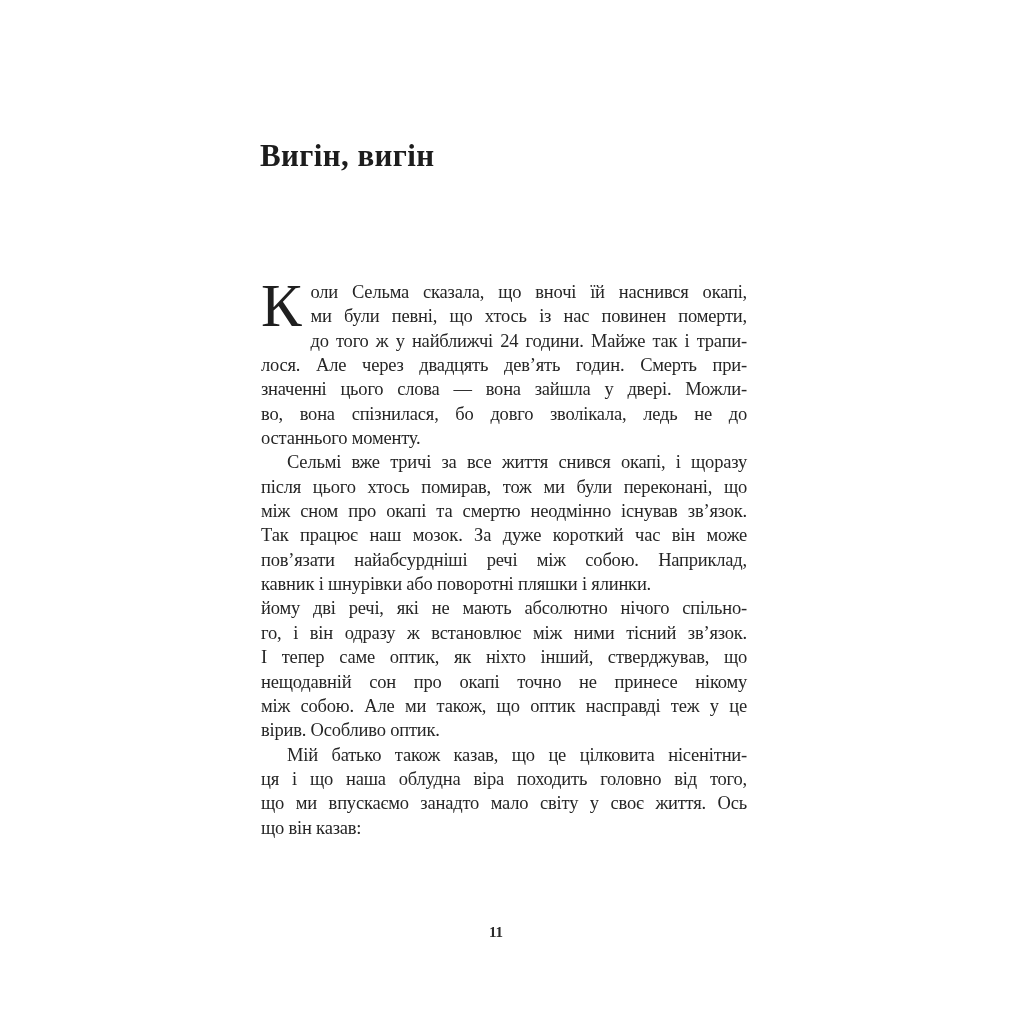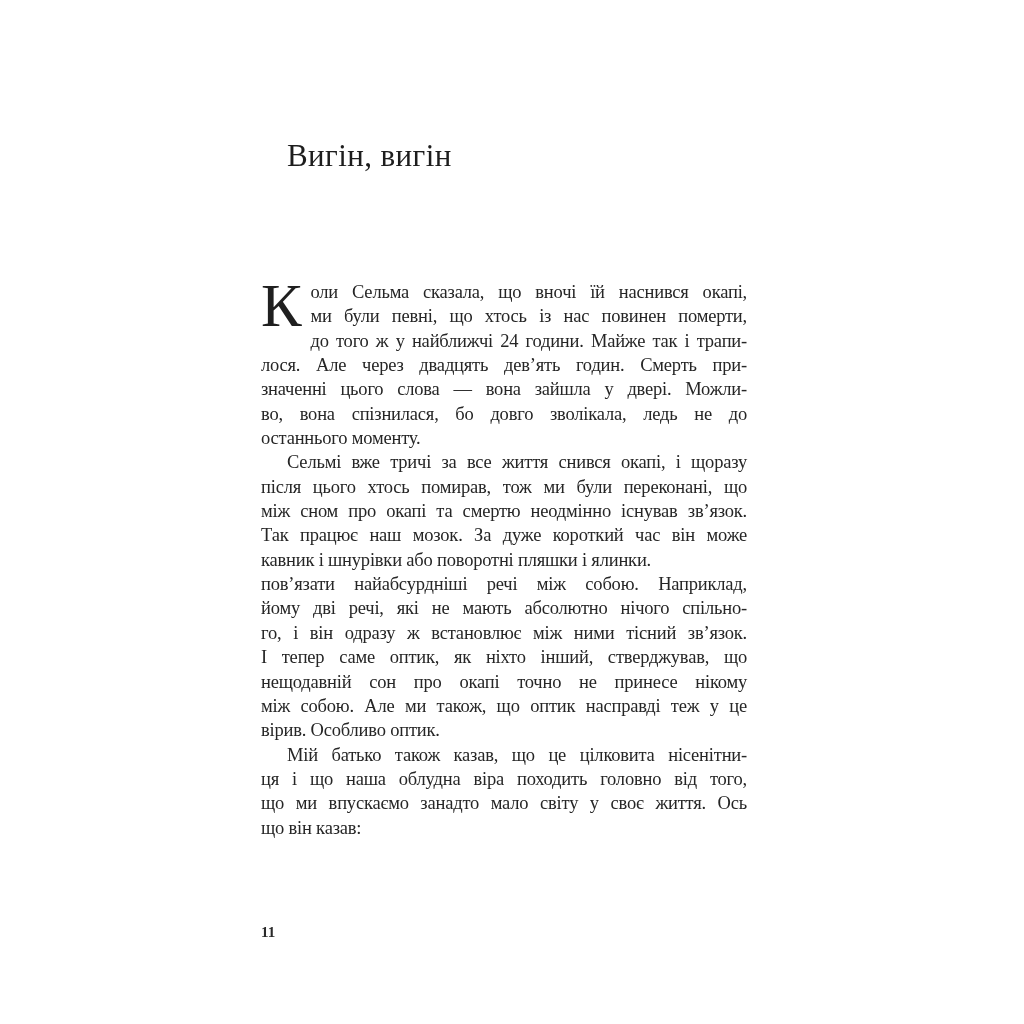--- a/index.html
+++ b/index.html
@@ -11,24 +11,23 @@
     font-family: "Liberation Serif", serif;
     color: #242424;
     overflow: hidden;
   }
   .title {
     position: absolute;
     left: 260px;
     top: 116px;
     font-size: 31px;
     line-height: 38px;
-    font-weight: 400;
+    font-weight: 700;
     letter-spacing: 0.4px;
     color: #1d1d1d;
-    margin-left: 27px;
   }
   .body-text {
     position: absolute;
     left: 261px;
     top: 280px;
     width: 486px;
     font-size: 18.5px;
     line-height: 24.35px;
     letter-spacing: -0.2px;
     color: #262626;
@@ -49,21 +48,21 @@
     height: 48px;
     padding-right: 9px;
     margin-top: 2px;
     color: #1f1f1f;
   }
   .folio {
     position: absolute;
     top: 924px;
     left: 261px;
     width: 470px;
-    text-align: left;
+    text-align: center;
     font-size: 15px;
     font-weight: bold;
     letter-spacing: 0;
     color: #2a2a2a;
   }
 </style>
 </head>
 <body>
 
 <div class="page">
@@ -77,22 +76,22 @@
         <div class="line">лося. Але через двадцять дев’ять годин. Смерть при-</div>
         <div class="line">значенні цього слова — вона зайшла у двері. Можли-</div>
         <div class="line">во, вона спізнилася, бо довго зволікала, ледь не до</div>
         <div class="line last">останнього моменту.</div>
       </div>
       <div class="para">
         <div class="line indent">Сельмі вже тричі за все життя снився окапі, і щоразу</div>
         <div class="line">після цього хтось помирав, тож ми були переконані, що</div>
         <div class="line">між сном про окапі та смертю неодмінно існував зв’язок.</div>
         <div class="line">Так працює наш мозок. За дуже короткий час він може</div>
+        <div class="line">пов’язати найабсурдніші речі між собою. Наприклад,</div>
         <div class="line last">кавник і шнурівки або поворотні пляшки і ялинки.</div>
-        <div class="line">пов’язати найабсурдніші речі між собою. Наприклад,</div>
       </div>
       <div class="para">
         <div class="line">йому дві речі, які не мають абсолютно нічого спільно-</div>
         <div class="line">го, і він одразу ж встановлює між ними тісний зв’язок.</div>
         <div class="line">І тепер саме оптик, як ніхто інший, стверджував, що</div>
         <div class="line">нещодавній сон про окапі точно не принесе нікому</div>
         <div class="line">між собою. Але ми також, що оптик насправді теж у це</div>
         <div class="line last">вірив. Особливо оптик.</div>
       </div>
       <div class="para">

